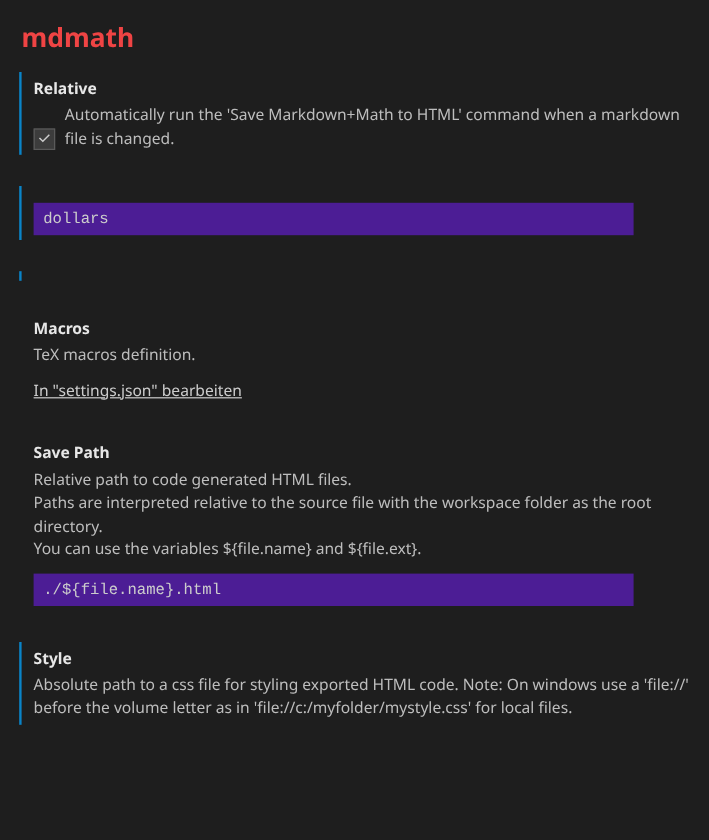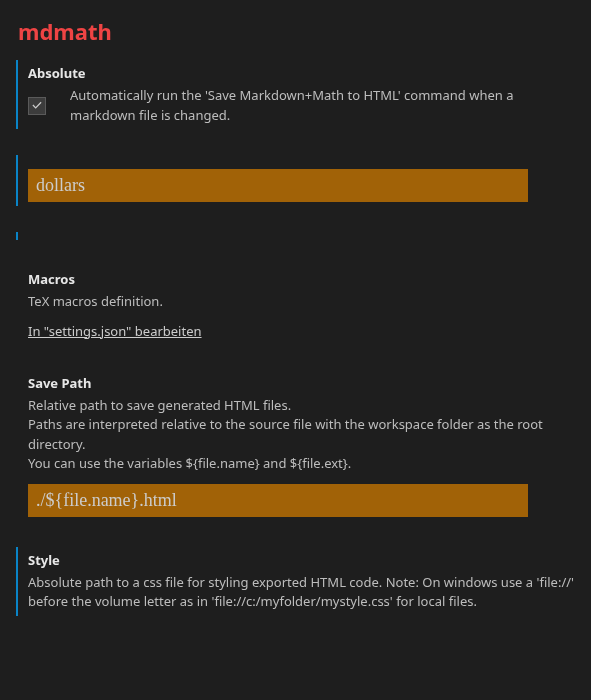--- a/index.html
+++ b/index.html
@@ -39,47 +39,47 @@
     margin-bottom: 4px;
     font-size: 13px;
   }
   .setting-desc {
     color: #bdbdbd;
     line-height: 1.5;
     font-size: 13px;
   }
   .checkbox-row {
     display: flex;
-    align-items: center;
-    gap: 24px;
+    align-items: flex-end;
+    gap: 8px;
   }
   .checkbox {
     width: 18px;
     height: 18px;
     background: #3c3c3c;
     border: 1px solid #5a5a5a;
     display: flex;
     align-items: center;
     justify-content: center;
     flex: 0 0 18px;
     margin-top: 1px;
     cursor: pointer;
   }
   .checkbox svg { width: 14px; height: 14px; }
   .input-row {
     margin-top: 10px;
   }
   .text-input, .select-input {
-    background: #a16207;
+    background: #4c1d95;
     border: none;
     color: #cccccc;
-    font-size: 18px;
+    font-size: 13px;
     padding: 6px 8px;
     width: 500px;
-    font-family: Liberation Serif, serif;
+    font-family: Liberation Mono, monospace;
     outline: none;
   }
   .select-input {
     appearance: none;
     cursor: pointer;
   }
   .edit-link {
     color: #cccccc;
     text-decoration: underline;
     cursor: pointer;
@@ -87,21 +87,21 @@
     display: inline-block;
     margin-top: 10px;
   }
 </style>
 </head>
 <body>
 
 <div class="section-title">mdmath</div>
 
 <div class="setting modified">
-  <div class="setting-label">Absolute</div>
+  <div class="setting-label">Relative</div>
   <div class="checkbox-row">
     <div class="checkbox">
       <svg viewBox="0 0 16 16">
           <path d="M13.2 4.2 6.5 11 2.8 7.3l1-1 2.7 2.7 5.7-5.8z" fill="#cccccc"></path>
         </svg>
     </div>
     <div class="setting-desc">Automatically run the 'Save Markdown+Math to HTML' command when a markdown file is changed.</div>
   </div>
 </div>
 
@@ -116,21 +116,21 @@
 
 <div class="setting">
   <div class="setting-label">Macros</div>
   <div class="setting-desc">TeX macros definition.</div>
   <a class="edit-link">In "settings.json" bearbeiten</a>
 </div>
 
 <div class="setting">
   <div class="setting-label">Save Path</div>
   <div class="setting-desc">
-    <div>Relative path to save generated HTML files.</div>
+    <div>Relative path to code generated HTML files.</div>
     <div>Paths are interpreted relative to the source file with the workspace folder as the root directory.</div>
     <div>You can use the variables ${file.name} and ${file.ext}.</div>
   </div>
   <div class="input-row">
     <input class="text-input" type="text" value="./${file.name}.html" style="">
   </div>
 </div>
 
 <div class="setting modified">
   <div class="setting-label">Style</div>

